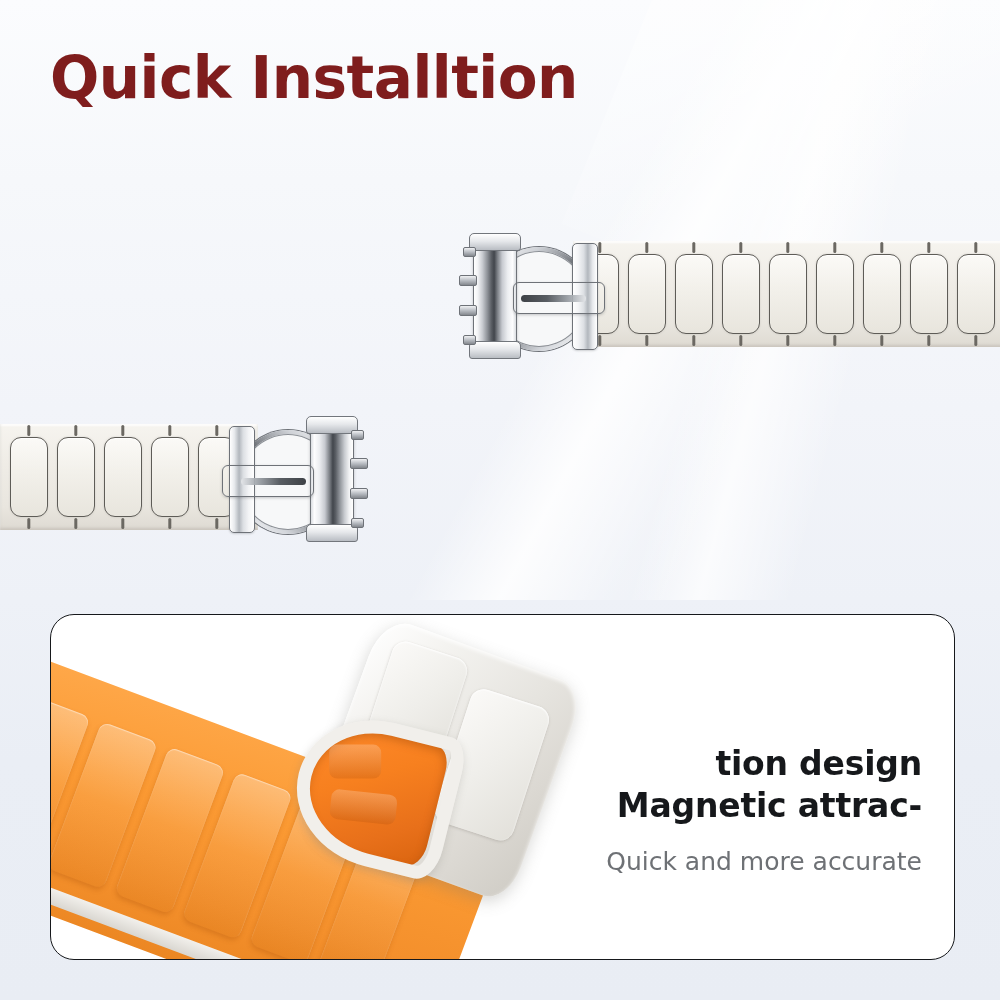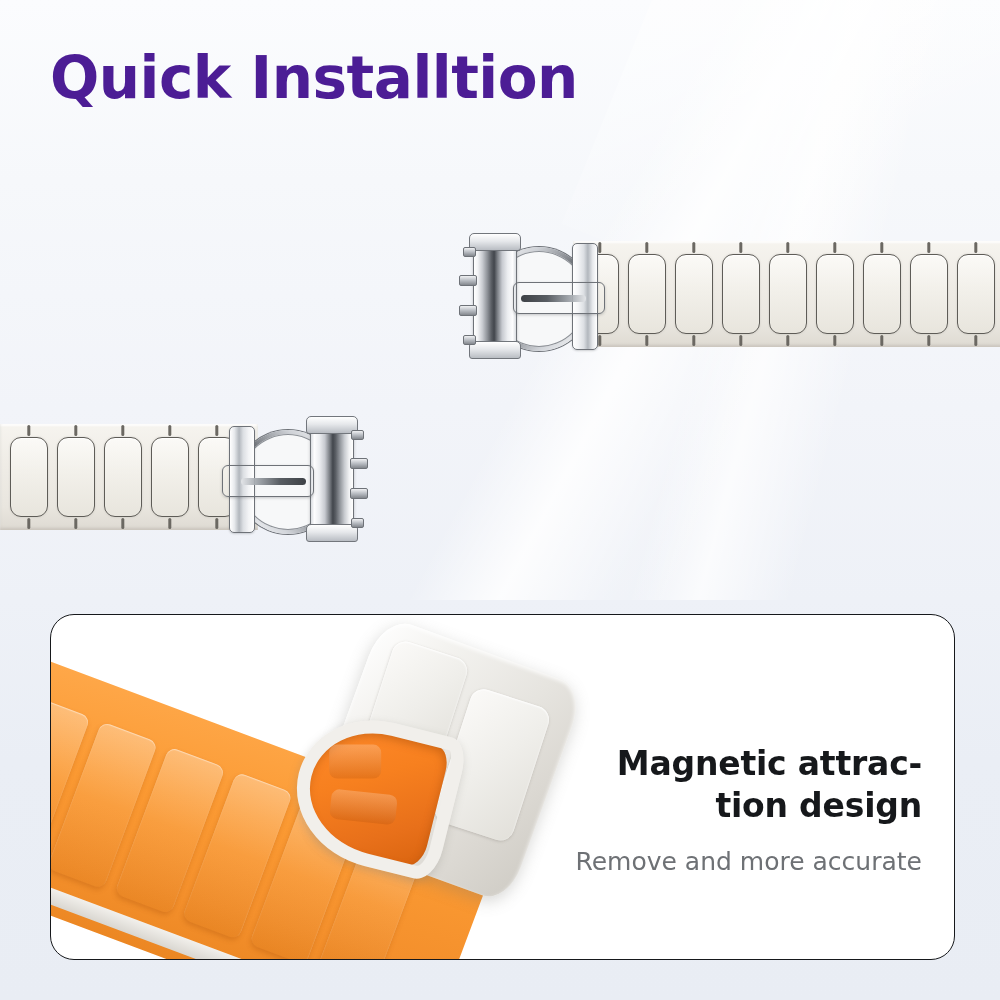--- a/index.html
+++ b/index.html
@@ -45,21 +45,21 @@
   }
 
   
   .headline {
     position: absolute;
     left: 50px;
     top: 48px;
     font-size: 58px;
     font-weight: 700;
     letter-spacing: -0.5px;
-    color: #4c1d95;
+    color: #7f1d1d;
     line-height: 1.05;
     white-space: nowrap;
   }
   .subhead {
     position: absolute;
     left: 53px;
     top: 131px;
     font-size: 21px;
     font-weight: 400;
     color: #2c3036;
@@ -390,22 +390,22 @@
         <div class="clasp-panel" style="left:112px; top:34px; width:82px; height:140px; transform:rotate(-2deg);"></div>
       </div>
       <div class="clasp-mouth">
         <div class="cavity-fold" style="left:14px; top:18px; width:52px; height:34px; transform:rotate(-14deg);"></div>
         <div class="cavity-fold" style="left:26px; top:62px; width:66px; height:30px; transform:rotate(-8deg);"></div>
       </div>
       <div class="clasp-lip"></div>
     </div>
 
     <div class="card-title" style="position:absolute; right:32px; top:128px; width:330px;">
+      <div class="nowrap">tion design</div>
       <div class="nowrap">Magnetic attrac-</div>
-      <div class="nowrap">tion design</div>
     </div>
     <div class="card-sub" style="position:absolute; right:32px; top:229px; width:400px;">
-      <div class="nowrap">Remove and more accurate</div>
+      <div class="nowrap">Quick and more accurate</div>
     </div>
 
   </div>
 
 </div>
 
 </body></html>

